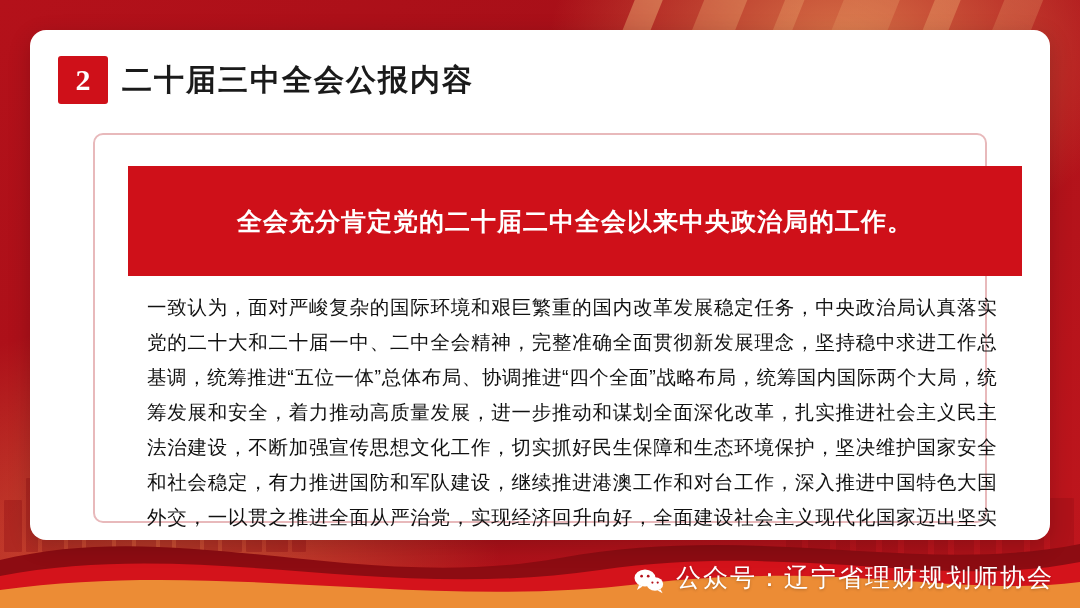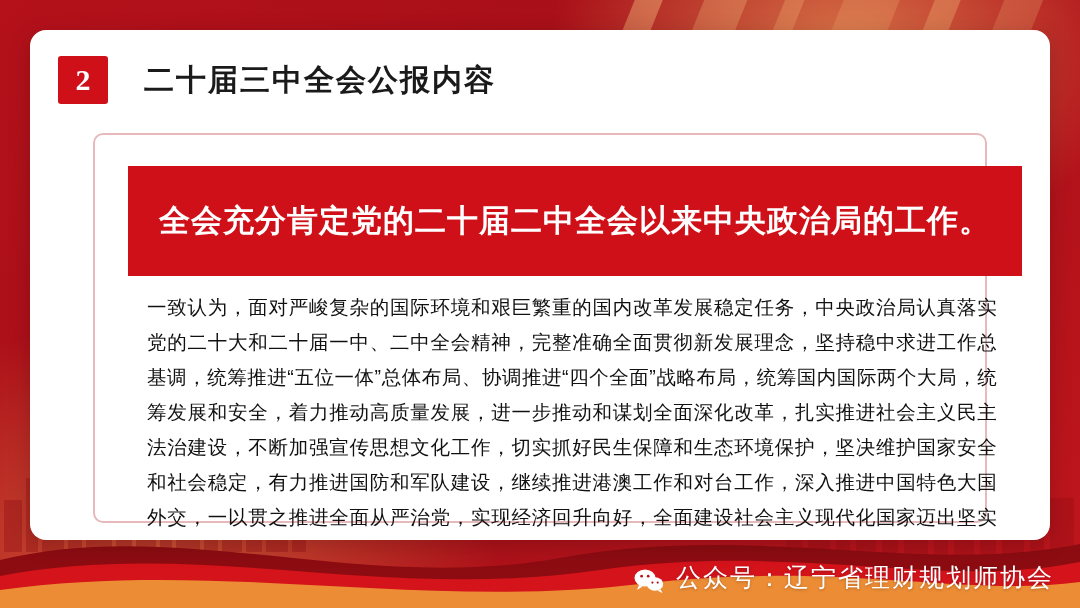--- a/index.html
+++ b/index.html
@@ -103,21 +103,21 @@
     font-size: 30px;
     font-weight: bold;
     display: flex;
     align-items: center;
     justify-content: center;
     border-radius: 3px;
     letter-spacing: 0;
     font-family: "Liberation Serif", serif;
   }
   .header-title {
-    margin-left: 36px;
+    margin-left: 14px;
     font-size: 30px;
     font-weight: bold;
     color: #1a1a1a;
     letter-spacing: 2px;
   }
   .content-box {
     position: absolute;
     left: 63px;
     top: 103px;
     width: 894px;
@@ -133,21 +133,21 @@
     width: 894px;
     height: 110px;
     background: #cf1019;
     display: flex;
     align-items: center;
     justify-content: center;
     box-sizing: border-box;
   }
   .banner-text {
     color: #ffffff;
-    font-size: 31px;
+    font-size: 25px;
     font-weight: bold;
     letter-spacing: 1px;
     text-align: center;
     font-family: "Liberation Sans", sans-serif;
   }
   .body-text {
     position: absolute;
     left: 52px;
     top: 155px;
     width: 850px;

